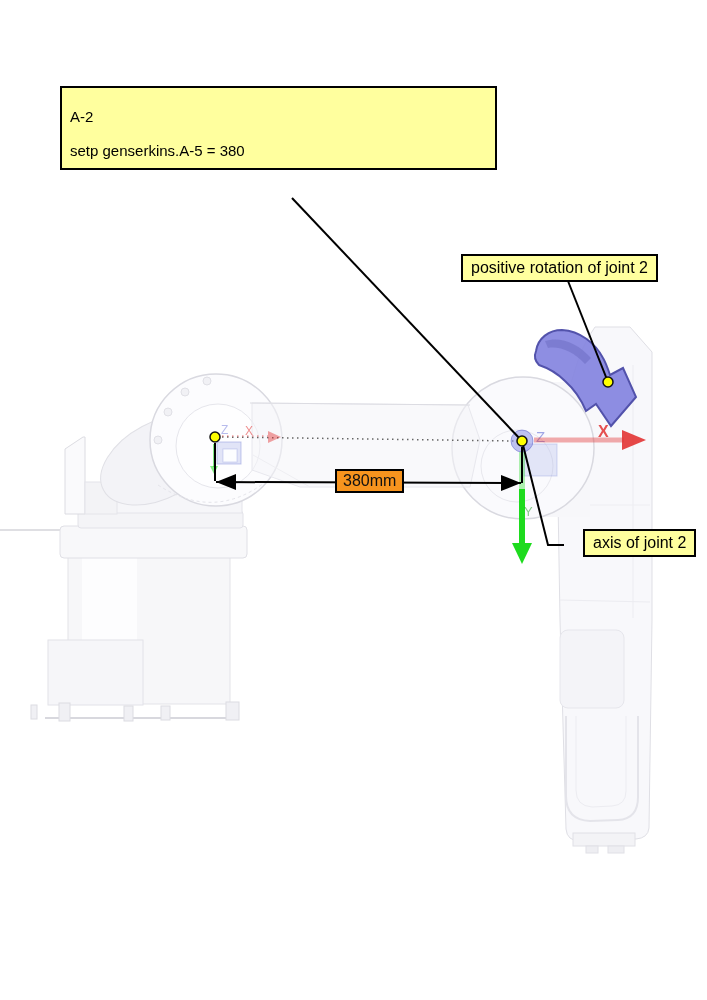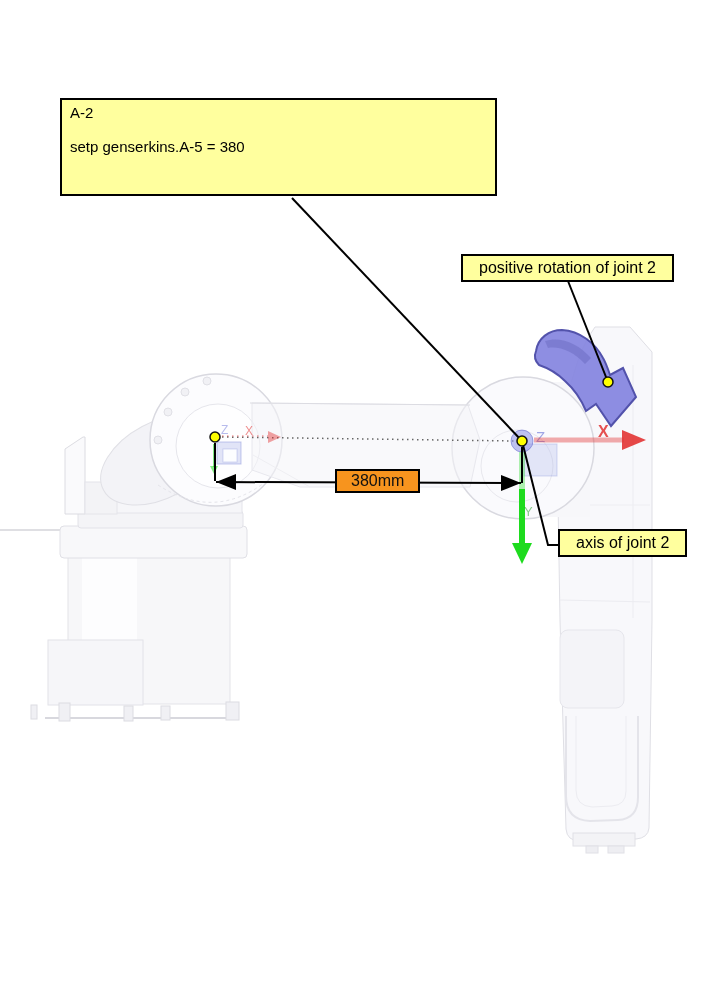--- a/index.html
+++ b/index.html
@@ -6,31 +6,31 @@
   .canvas{
     position:relative;width:707px;height:1000px;background:#ffffff;
     font-family:"Liberation Sans", sans-serif;overflow:hidden;
   }
   .canvas svg{position:absolute;left:0;top:0;}
   .note-box{
     position:absolute;box-sizing:border-box;
     background:var(--label_bg,#ffff9e);
     border:2px solid #000;color:#000;
   }
-  .note-box.big{left:60px;top:98px;width:437px;height:98px;padding:5px 8px;font-size:15px;line-height:16px;}
+  .note-box.big{left:60px;top:86px;width:437px;height:84px;padding:21px 8px;font-size:15px;line-height:16px;}
   .note-title{margin:0 0 17px 0;}
   .note-body p{margin:0;}
   .note-cmd{margin:18px 0 0 0;}
-  .note-box.small{font-size:16px;line-height:18px;padding:3px 16px;white-space:nowrap;}
+  .note-box.small{font-size:16px;line-height:18px;padding:3px 8px;white-space:nowrap;}
   #label-rotation{left:461px;top:254px;}
-  #label-axis{left:558px;top:529px;}
+  #label-axis{left:583px;top:529px;}
   .dim-label{
     position:absolute;left:335px;top:469px;box-sizing:border-box;
     background:var(--dimension_bg,#f7941e);border:2px solid #000;color:#111;
-    font-size:16px;line-height:18px;padding:1px 14px;white-space:nowrap;
+    font-size:16px;line-height:18px;padding:1px 6px;white-space:nowrap;
   }
   text{font-family:"Liberation Sans", sans-serif;}
 </style>
 </head>
 <body>
 
 <div class="canvas">
 
   <svg width="707" height="1000" viewBox="0 0 707 1000">
 

